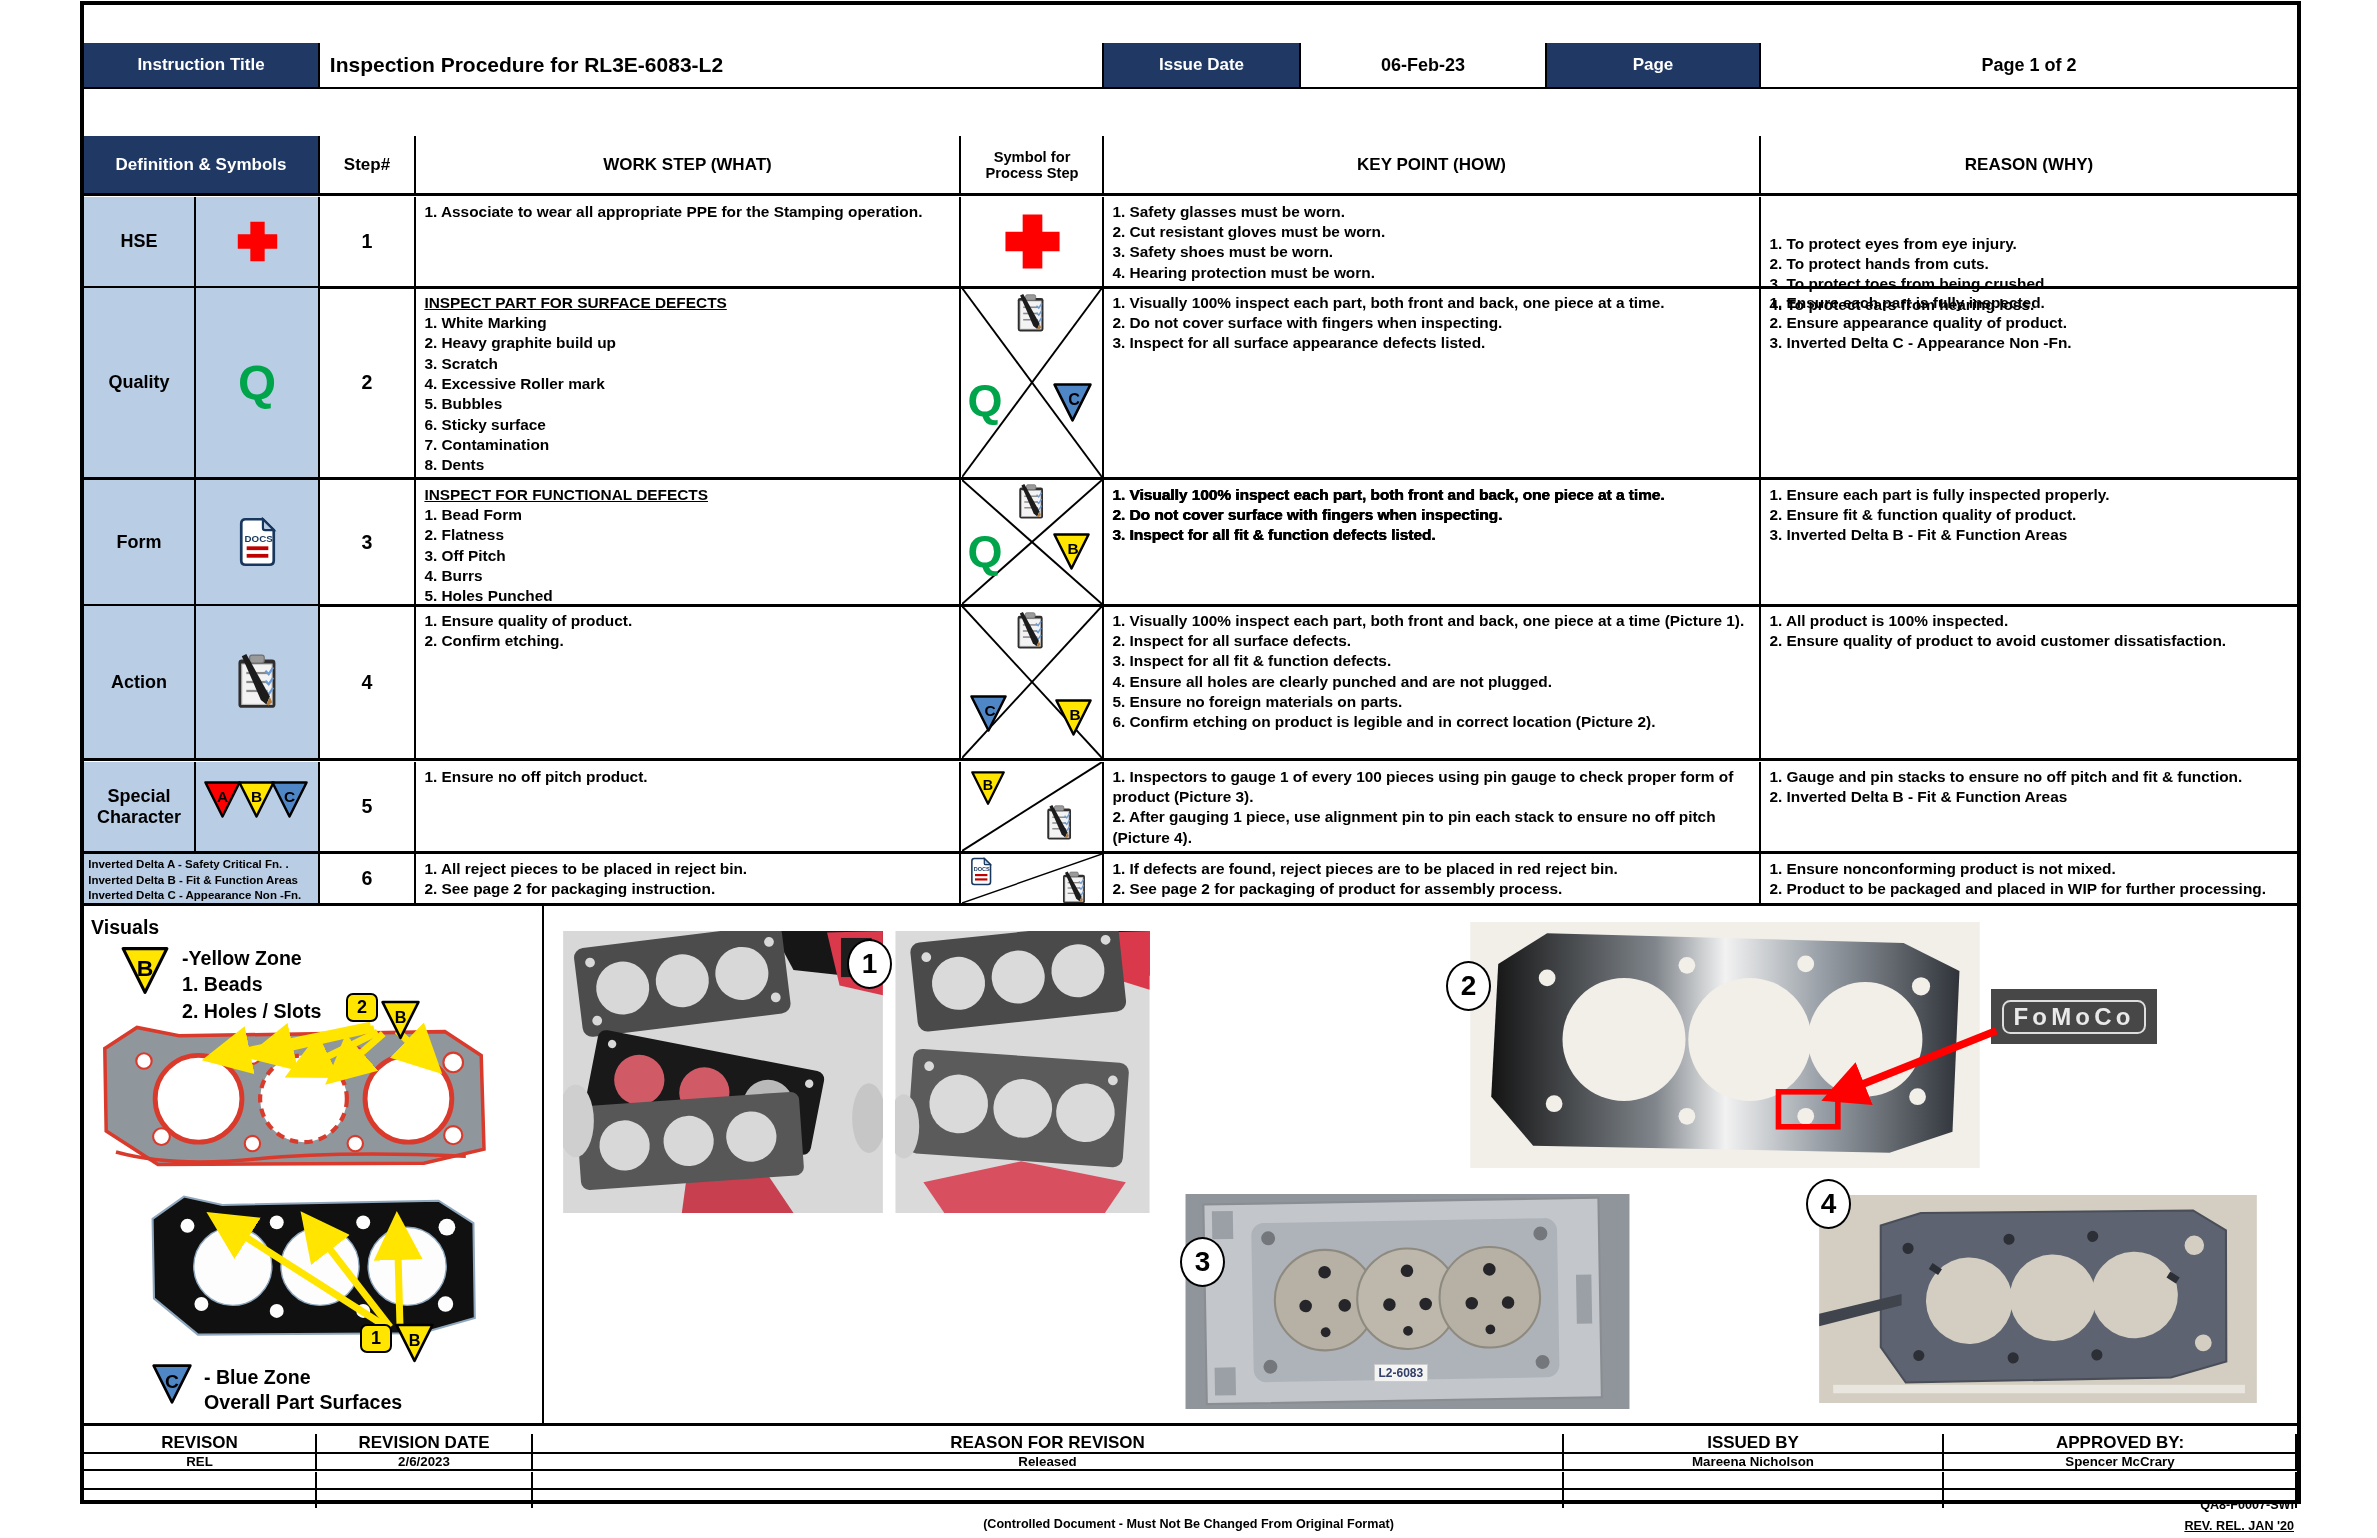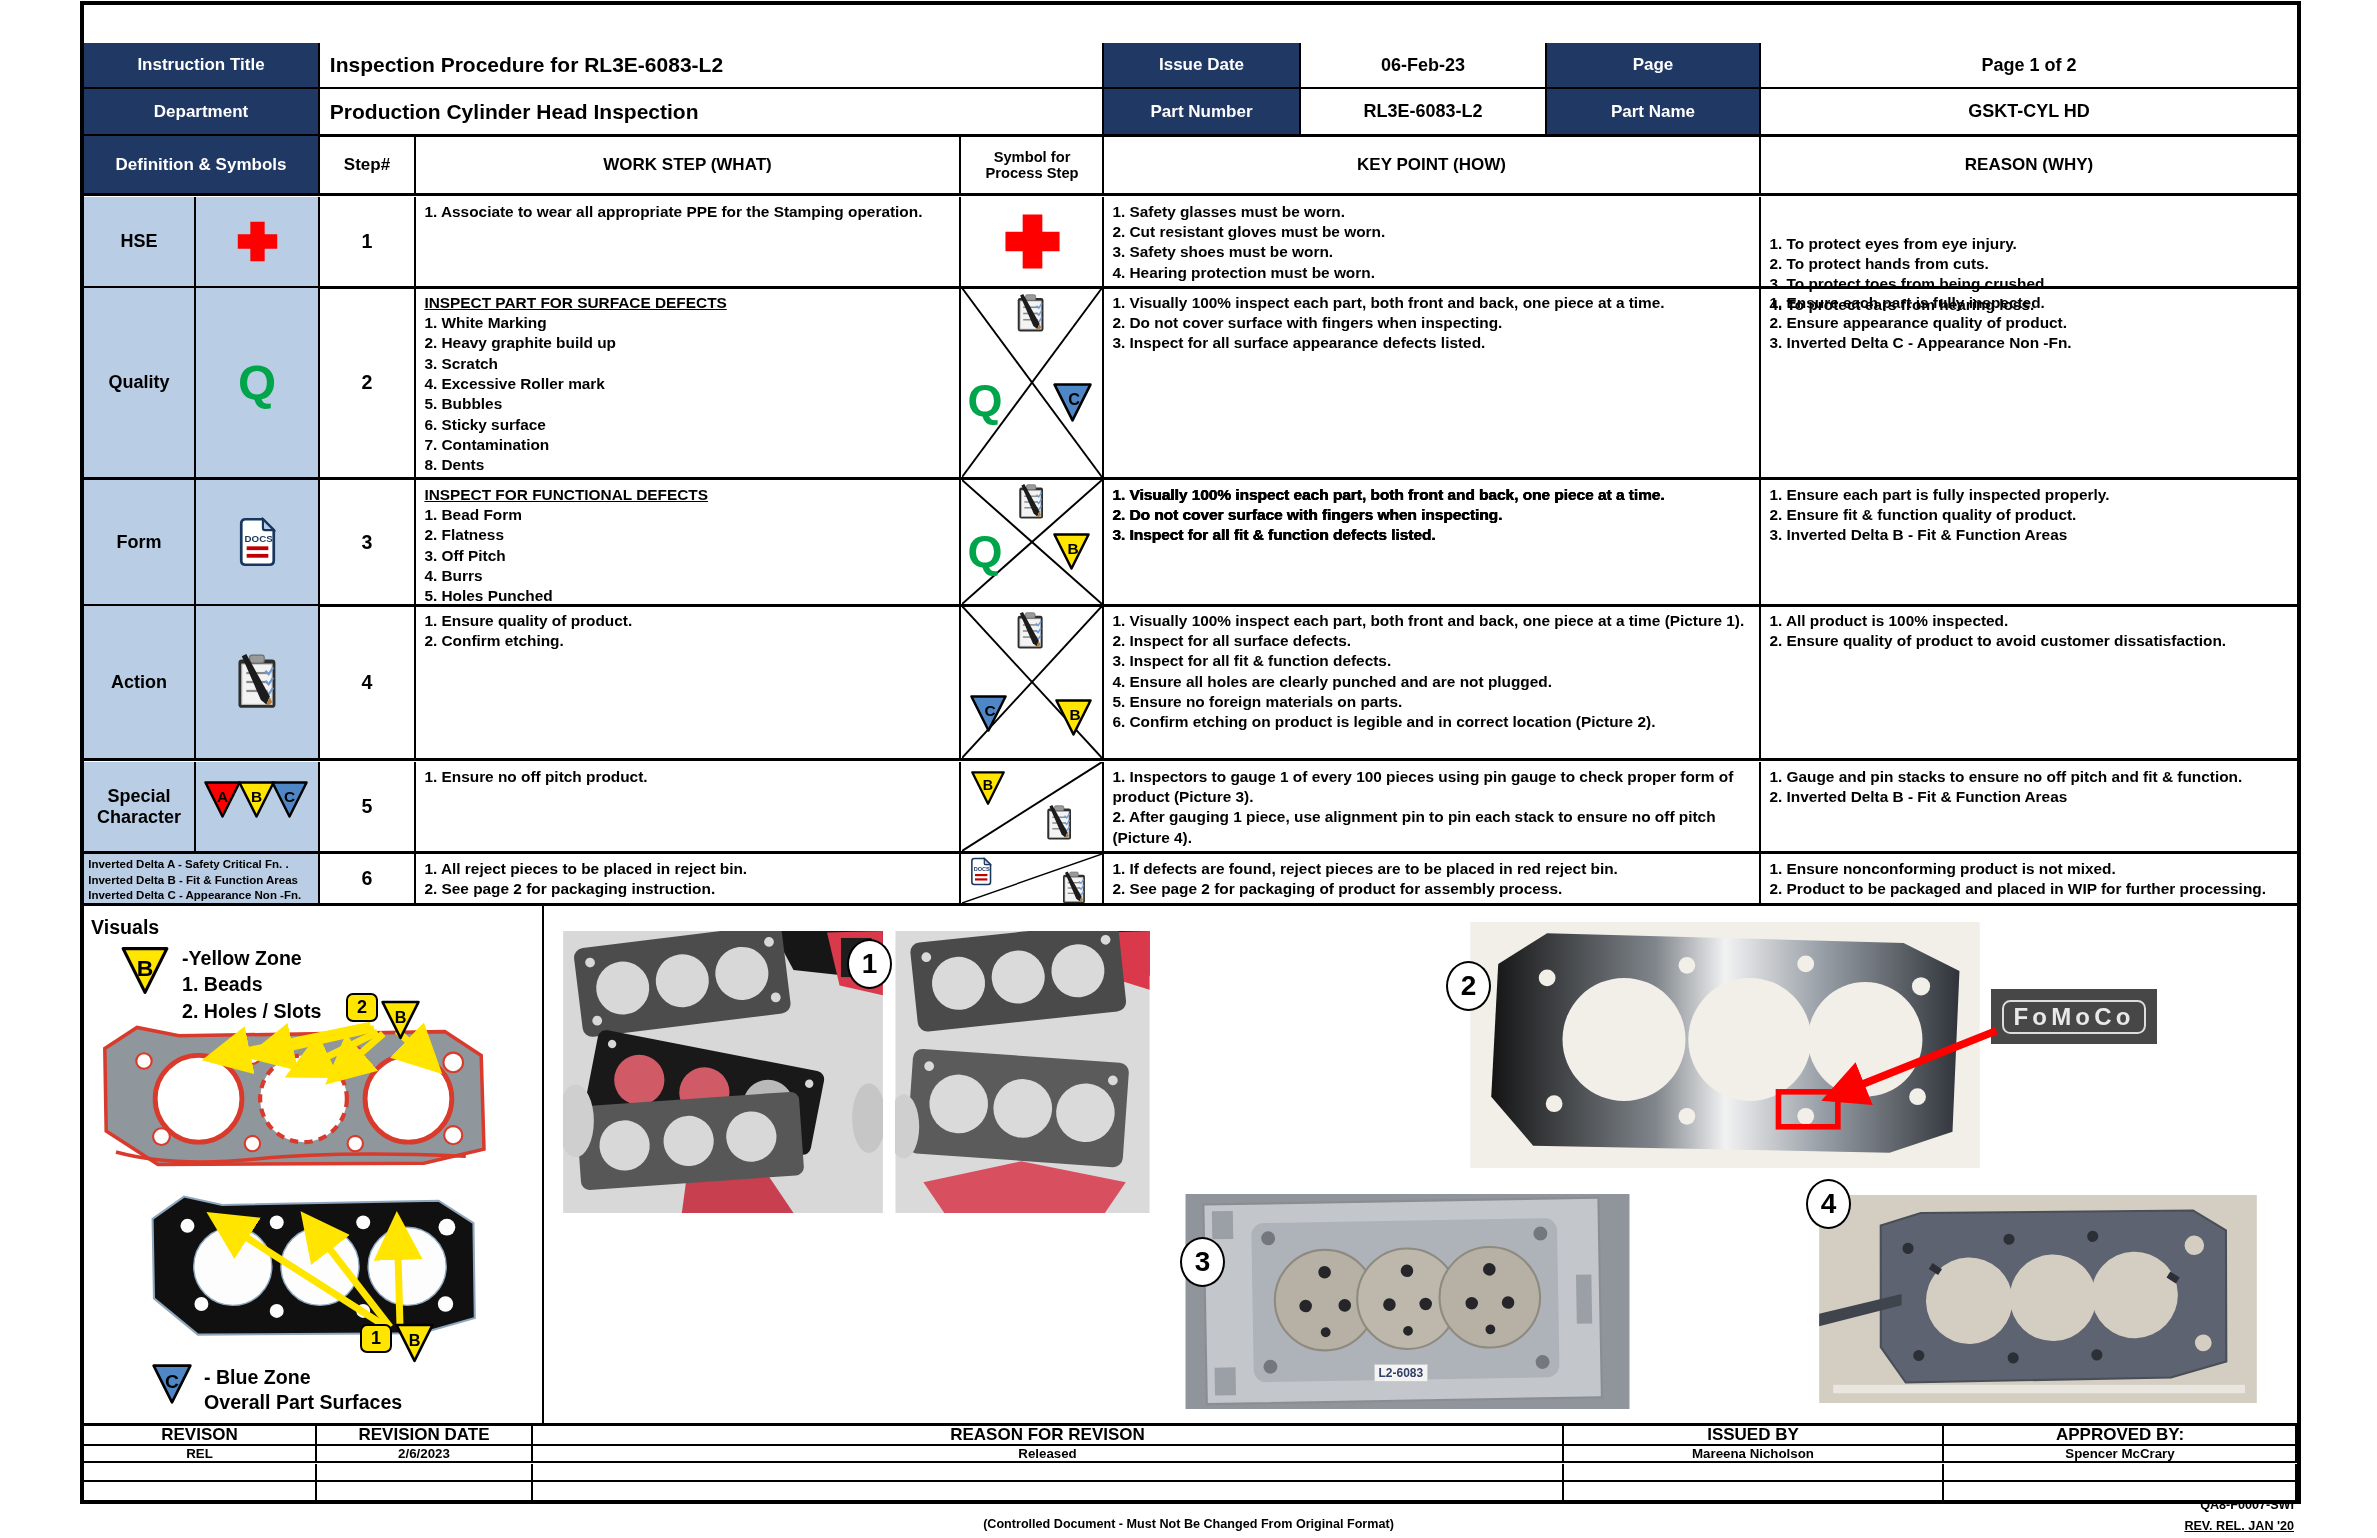--- a/index.html
+++ b/index.html
@@ -40,21 +40,21 @@
   .leg-line{position:absolute;font-size:19.6px;}
   .photo{position:absolute;overflow:hidden;}
   .numc{position:absolute;width:45px;height:50px;border-radius:50%;background:#fff;border:2.8px solid #000;
         display:flex;align-items:center;justify-content:center;font-size:28px;z-index:5;box-sizing:border-box;}
   .ymark{position:absolute;width:32px;height:29px;background:#FFE500;border:2.1px solid #000;border-radius:7px;
          display:flex;align-items:center;justify-content:center;font-size:18px;box-sizing:border-box;z-index:4;}
   .inset{position:absolute;background:#474747;display:flex;align-items:center;justify-content:center;z-index:4;}
   .inset .fomo{color:#E9E9E9;border:2.1px solid #DDD;border-radius:8.4px;padding:1.4px 9.8px;font-size:24px;letter-spacing:4.2px;}
   .l2label{position:absolute;background:#F4F4F2;color:#33406a;font-size:12px;padding:0.7px 3.5px;z-index:4;border:0.7px solid #CCC;}
   
-  .rrow{position:absolute;left:0;width:2213px;box-sizing:border-box;border-bottom:2.1px solid #000;}
+  .rrow{position:absolute;left:0;width:2213px;box-sizing:border-box;border-bottom:2.1px solid #000;margin-top:8px;}
   .rcell{position:absolute;top:0;bottom:0;box-sizing:border-box;border-right:2.1px solid #000;
          display:flex;align-items:center;justify-content:center;text-align:center;}
   .rhead{font-size:17px;}
   .rval{font-size:13.3px;}
   .foot{position:absolute;font-size:12.6px;}
 </style>
 </head>
 <body>
 
 <svg width="0" height="0" style="position:absolute" aria-hidden="true">
@@ -94,28 +94,20 @@
 
   <div class="row" style="top:38px;height:46px;border-bottom-width:2.1px;">
     <div class="cell navy lab24" style="left:0;width:236px;">Instruction Title</div>
     <div class="cell ctr val30" style="left:236px;width:784px;">Inspection Procedure for RL3E-6083-L2</div>
     <div class="cell navy lab24" style="left:1020px;width:197px;">Issue Date</div>
     <div class="cell ctr val26" style="left:1217px;width:246px;">06-Feb-23</div>
     <div class="cell navy lab24" style="left:1463px;width:214px;">Page</div>
     <div class="cell ctr val26 last" style="left:1677px;width:536px;">Page 1 of 2</div>
   </div>
 
-  <div class="row" style="top:84px;height:48px;">
-    <div class="cell navy lab24" style="left:0;width:236px;">Department</div>
-    <div class="cell ctr val30" style="left:236px;width:784px;">Production Cylinder Head Inspection</div>
-    <div class="cell navy lab24" style="left:1020px;width:197px;">Part Number</div>
-    <div class="cell ctr val26" style="left:1217px;width:246px;">RL3E-6083-L2</div>
-    <div class="cell navy lab24" style="left:1463px;width:214px;">Part Name</div>
-    <div class="cell ctr val26 last" style="left:1677px;width:536px;">GSKT-CYL HD</div>
-  </div>
 
   <div class="row" style="top:131px;height:60px;">
     <div class="cell navy colhead" style="left:0;width:236px;">Definition &amp; Symbols</div>
     <div class="cell ctr colhead" style="left:236px;width:96px;">Step#</div>
     <div class="cell ctr colhead" style="left:332px;width:545px;">WORK STEP (WHAT)</div>
     <div class="cell ctr colhead" style="left:878px;width:142px;font-size:14.7px;padding:0 5.6px;">Symbol for Process Step</div>
     <div class="cell ctr colhead" style="left:1020px;width:657px;">KEY POINT (HOW)</div>
     <div class="cell ctr colhead last" style="left:1677px;width:536px;">REASON (WHY)</div>
   </div>
 

